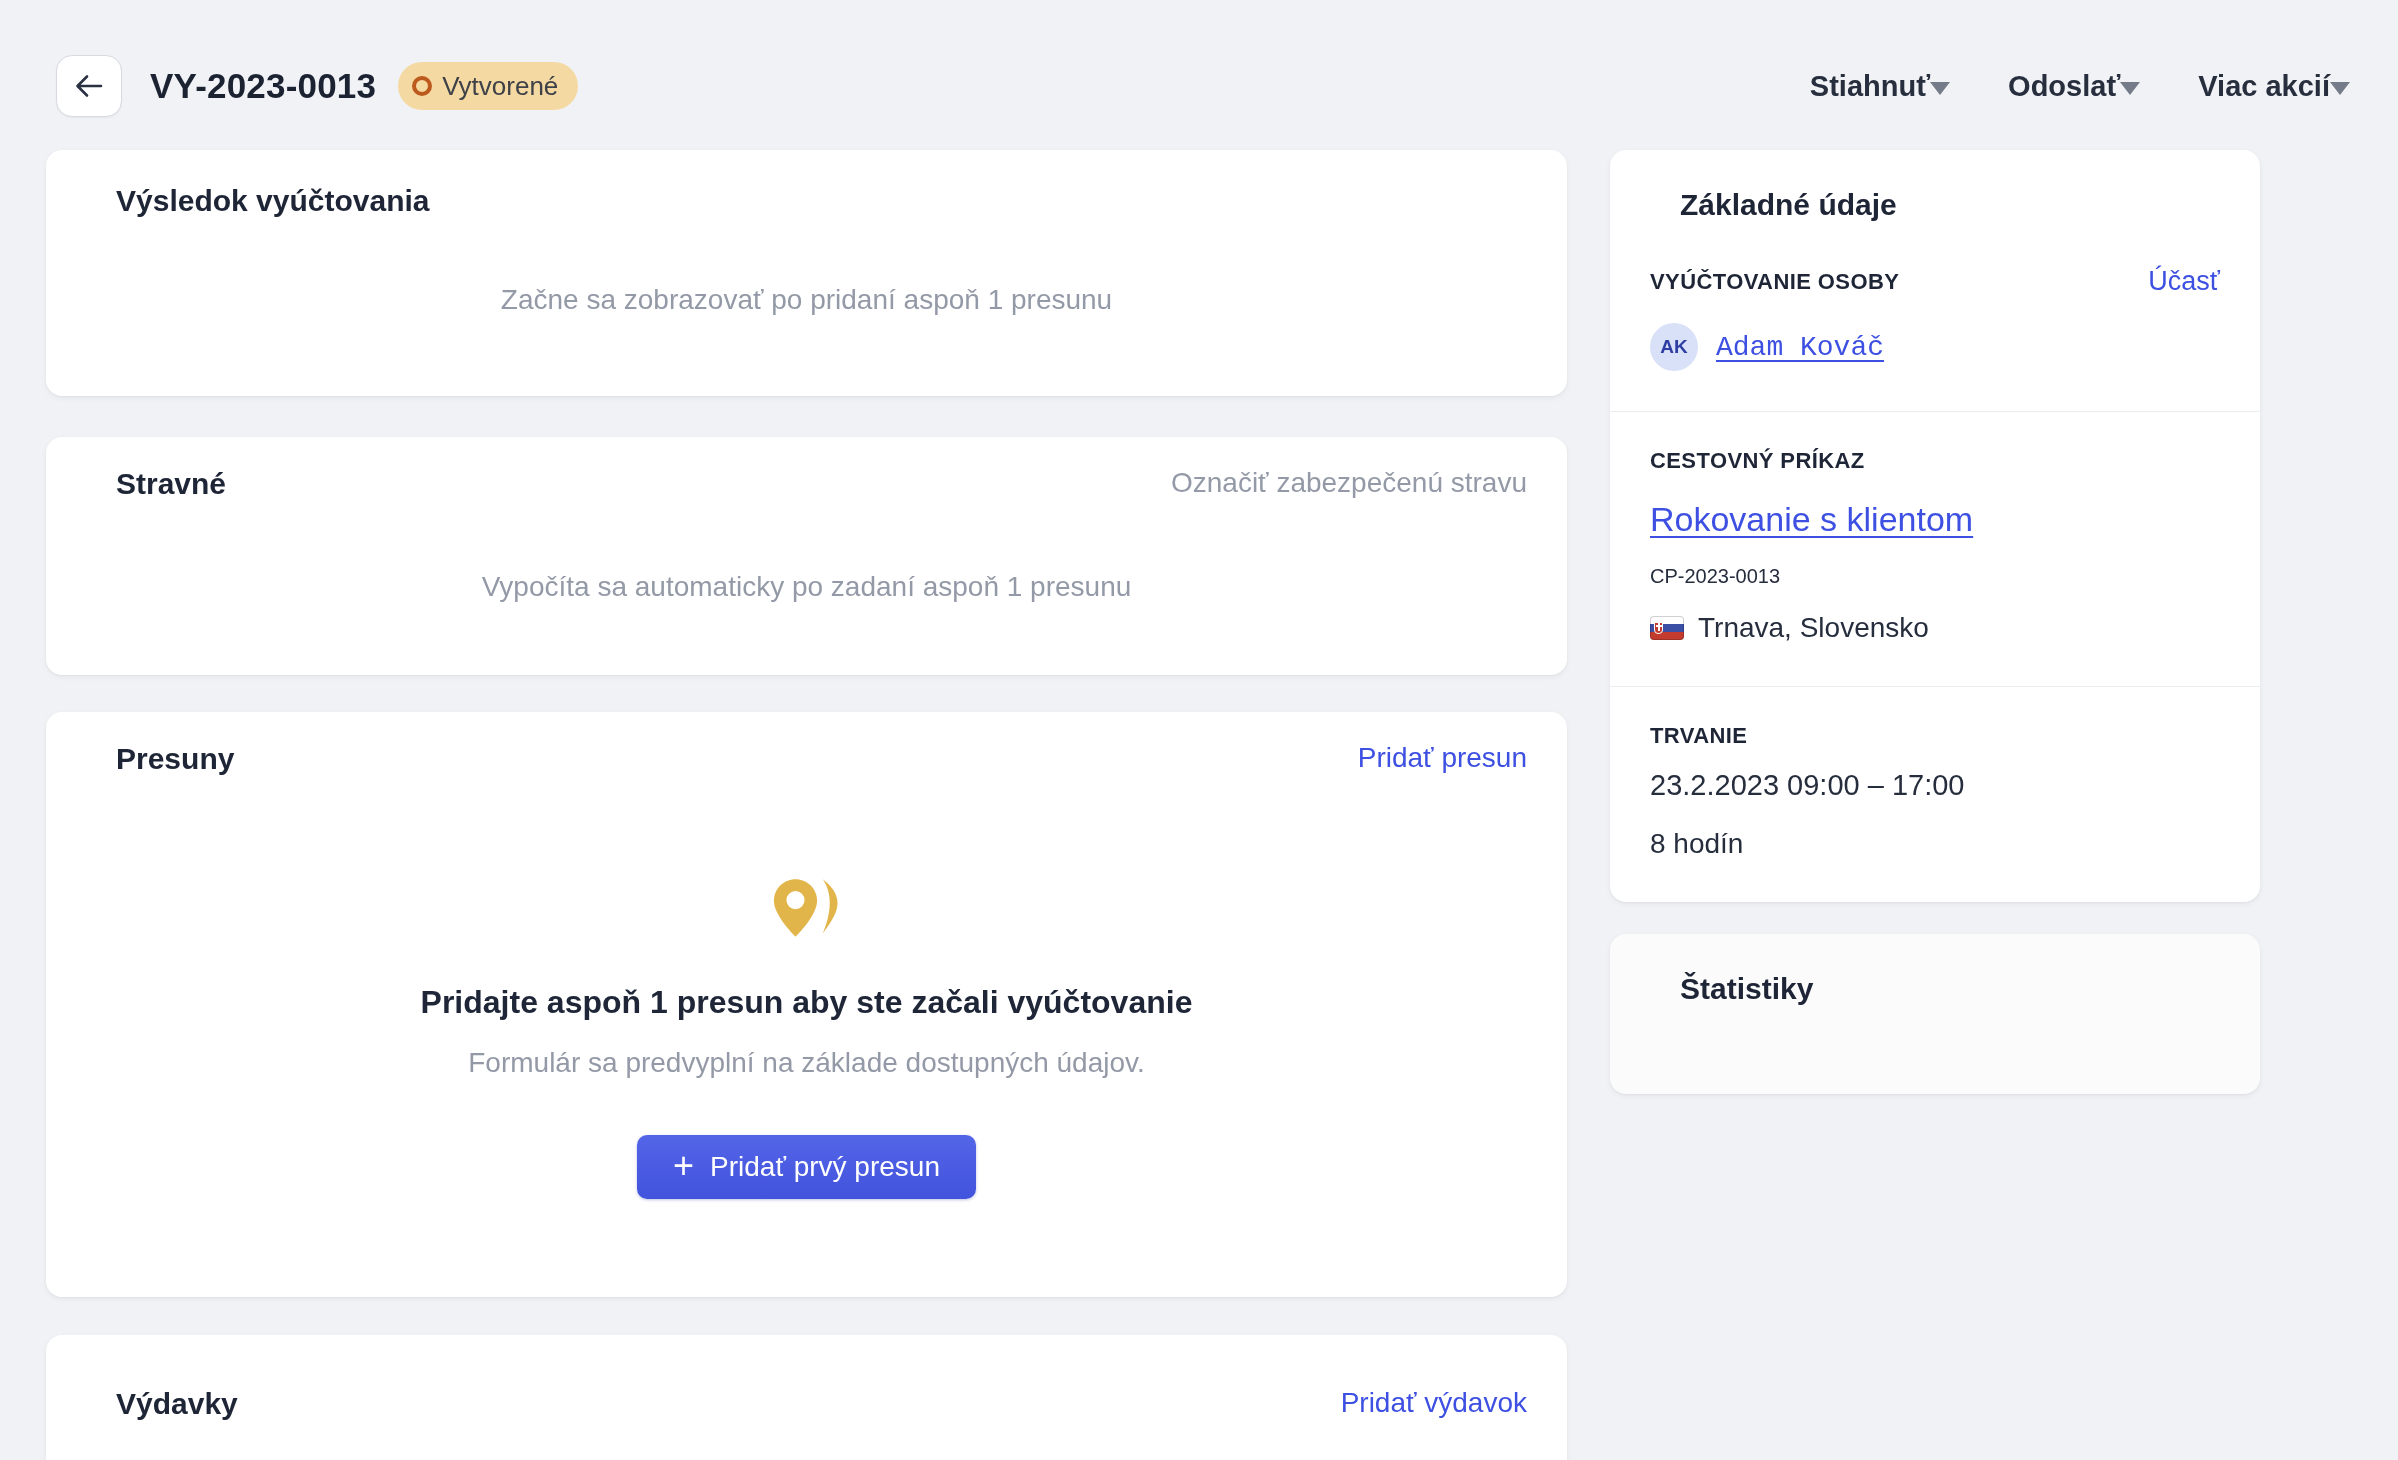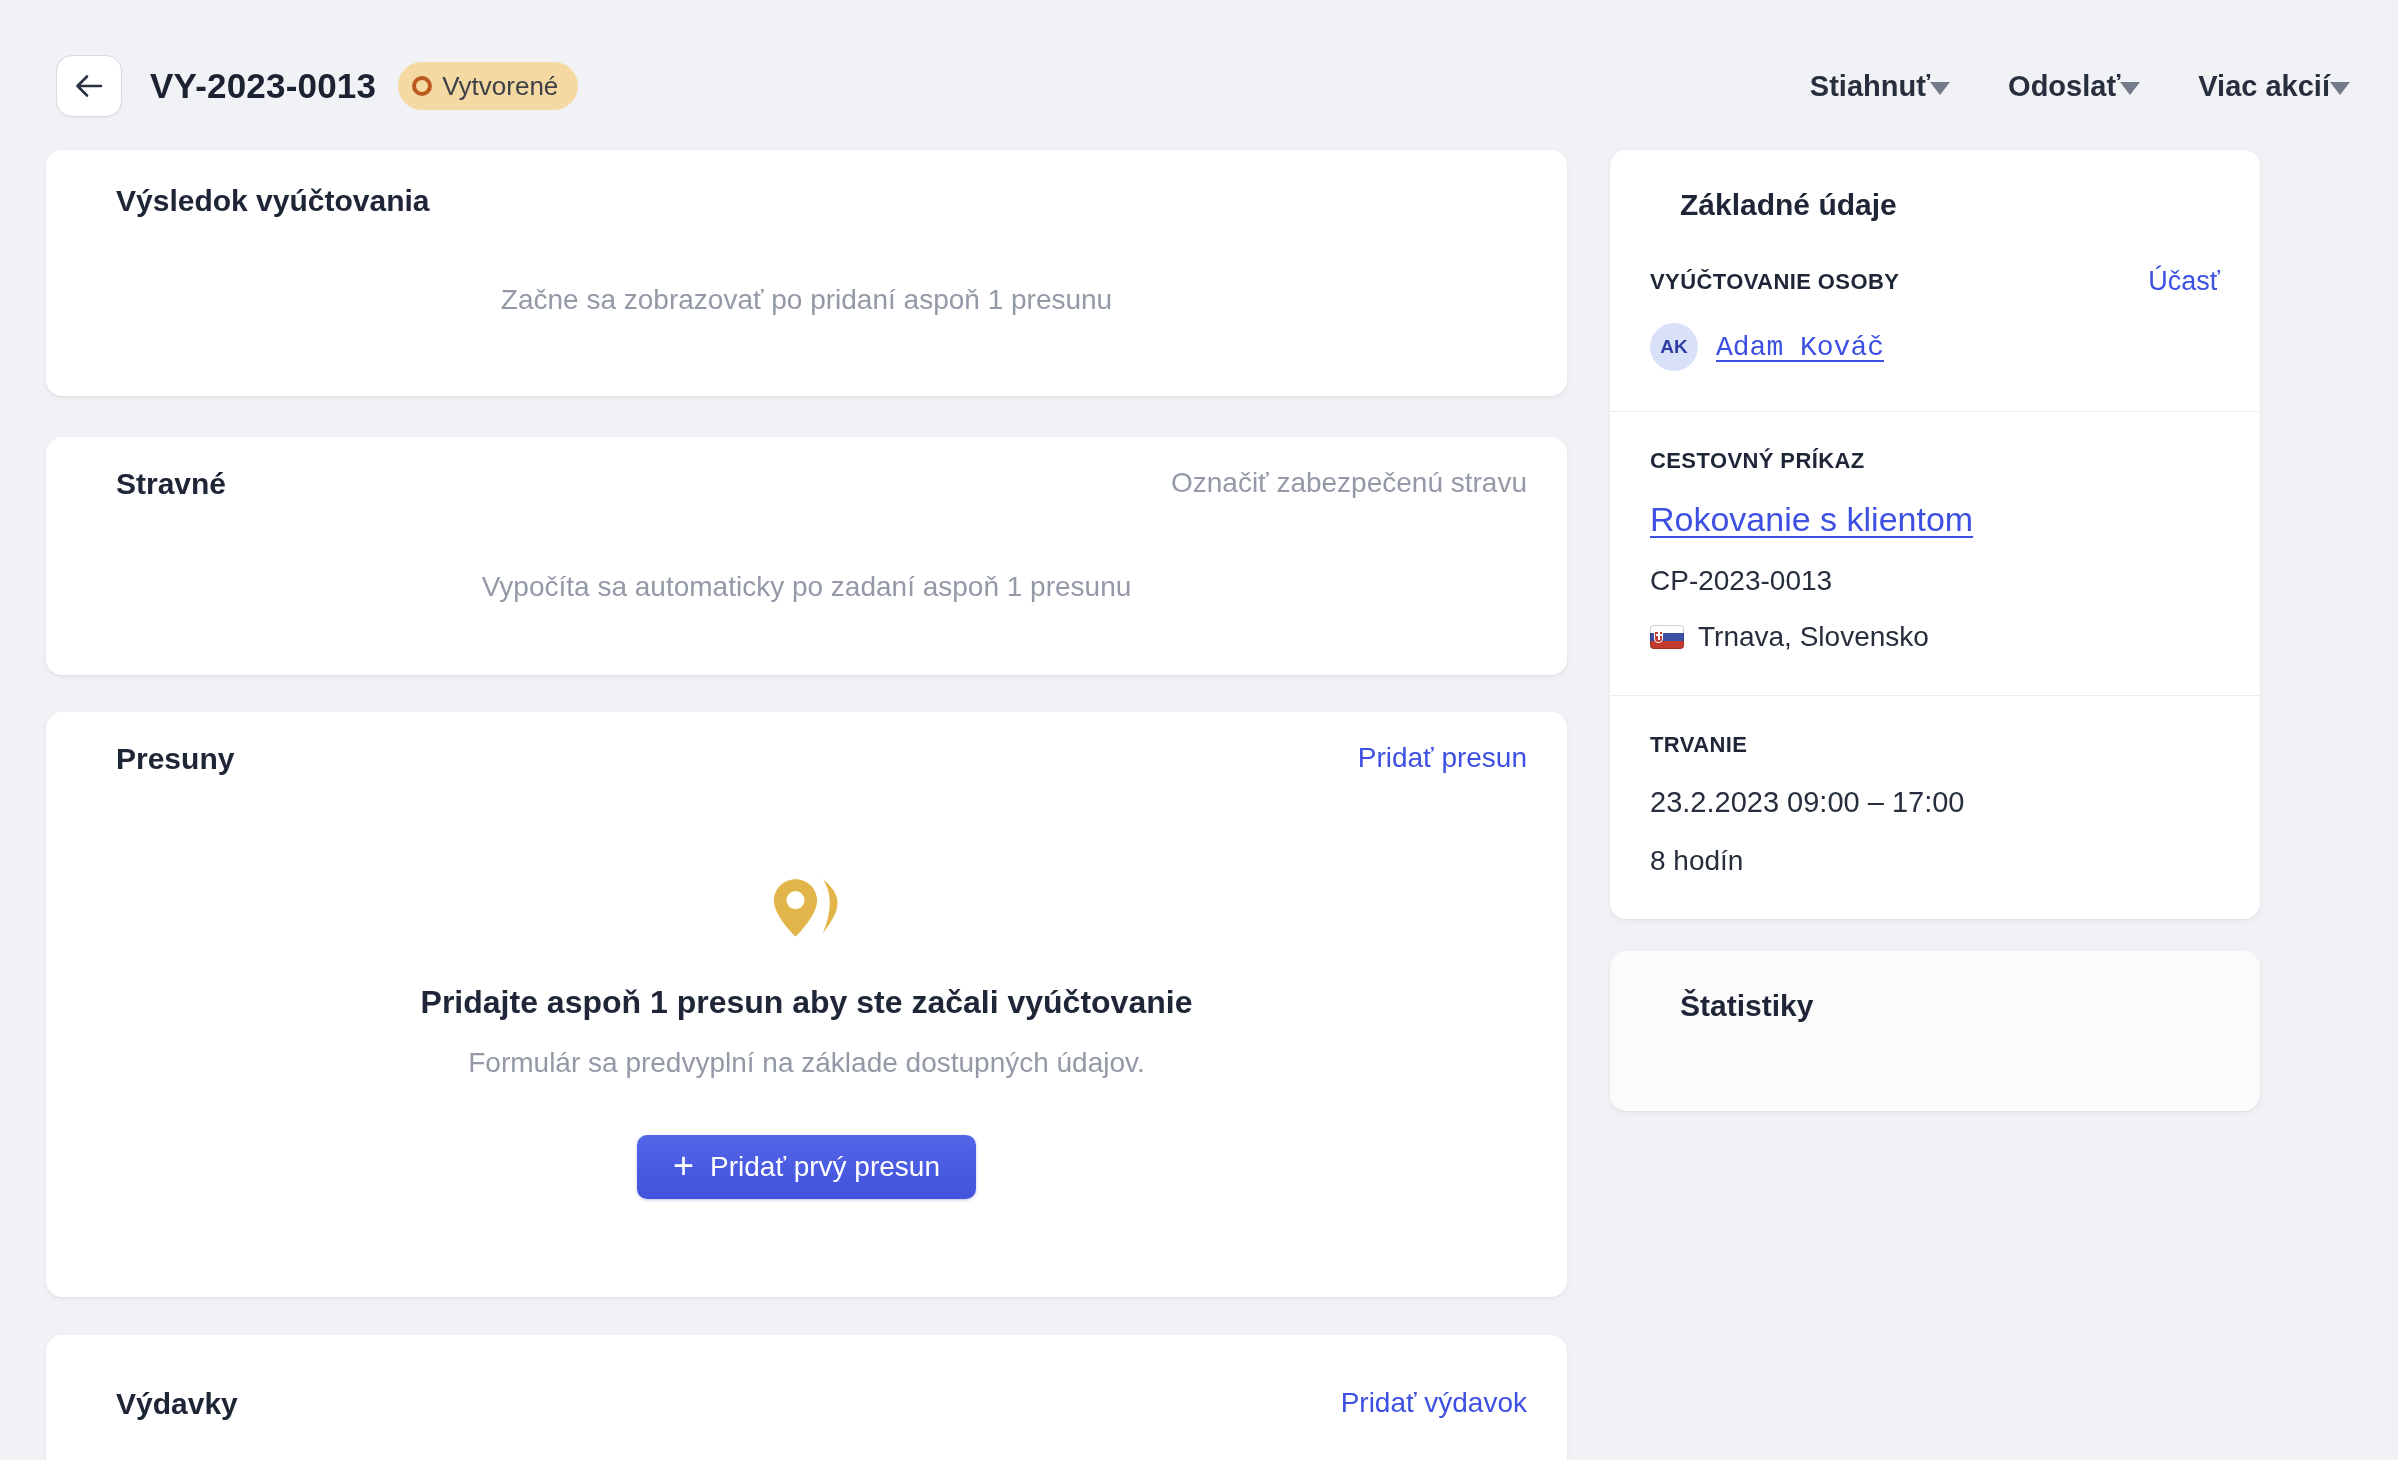--- a/index.html
+++ b/index.html
@@ -103,40 +103,40 @@
   }
   .side-action { font-size:27px; }
   .person-row { display:flex; align-items:center; gap:18px; margin-top:26px; }
   .avatar {
     width:48px; height:48px; border-radius:50%; background:#D9E1F9;
     color:#2F3EA3; font-size:19px; font-weight:700;
     display:flex; align-items:center; justify-content:center; flex:0 0 auto;
   }
   .person-link { font-size:28px;font-family:Liberation Mono, monospace; }
   .trip-link-row { margin-top:26px; }
-  .trip-code { margin-top:26px; font-size:28px; color:#262D3D; }
+  .trip-code { margin-top:26px; font-size:20px; color:#262D3D; }
   .loc-row { margin-top:24px; display:flex; align-items:center; gap:14px; font-size:28px; color:#262D3D; }
 
   .flag {
     width:34px; height:24px; border-radius:4px; overflow:hidden; position:relative;
     background:linear-gradient(to bottom,#FFFFFF 0 33.3%,#3B4FA5 33.3% 66.6%,#C23B2E 66.6% 100%);
     box-shadow:inset 0 0 0 1px rgba(0,0,0,.18); flex:0 0 auto;
   }
   .flag .shield {
     position:absolute; left:4px; top:6px; width:9px; height:12px;
     background:#C23B2E; border:1px solid #FFFFFF; border-radius:0 0 4px 4px;
   }
   .flag .shield::before {
     content:""; position:absolute; left:2.5px; top:0; width:2px; height:8px; background:#FFFFFF;
   }
   .flag .shield::after {
     content:""; position:absolute; left:0.5px; top:1.5px; width:6px; height:2px; background:#FFFFFF;
   }
 
-  .duration-range { margin-top:28px; font-size:29px; color:#262D3D; }
+  .duration-range { margin-top:20px; font-size:29px; color:#262D3D; }
   .duration-total { margin-top:26px; font-size:28px; color:#262D3D; }
 
   .card-stats {
     background:#FBFBFC; height:160px; padding:38px 40px 0;
     border-radius:16px; box-shadow:0 1px 2px rgba(16,24,40,.04), 0 2px 6px rgba(16,24,40,.05);
   }
 </style>
 </head>
 <body>
 

